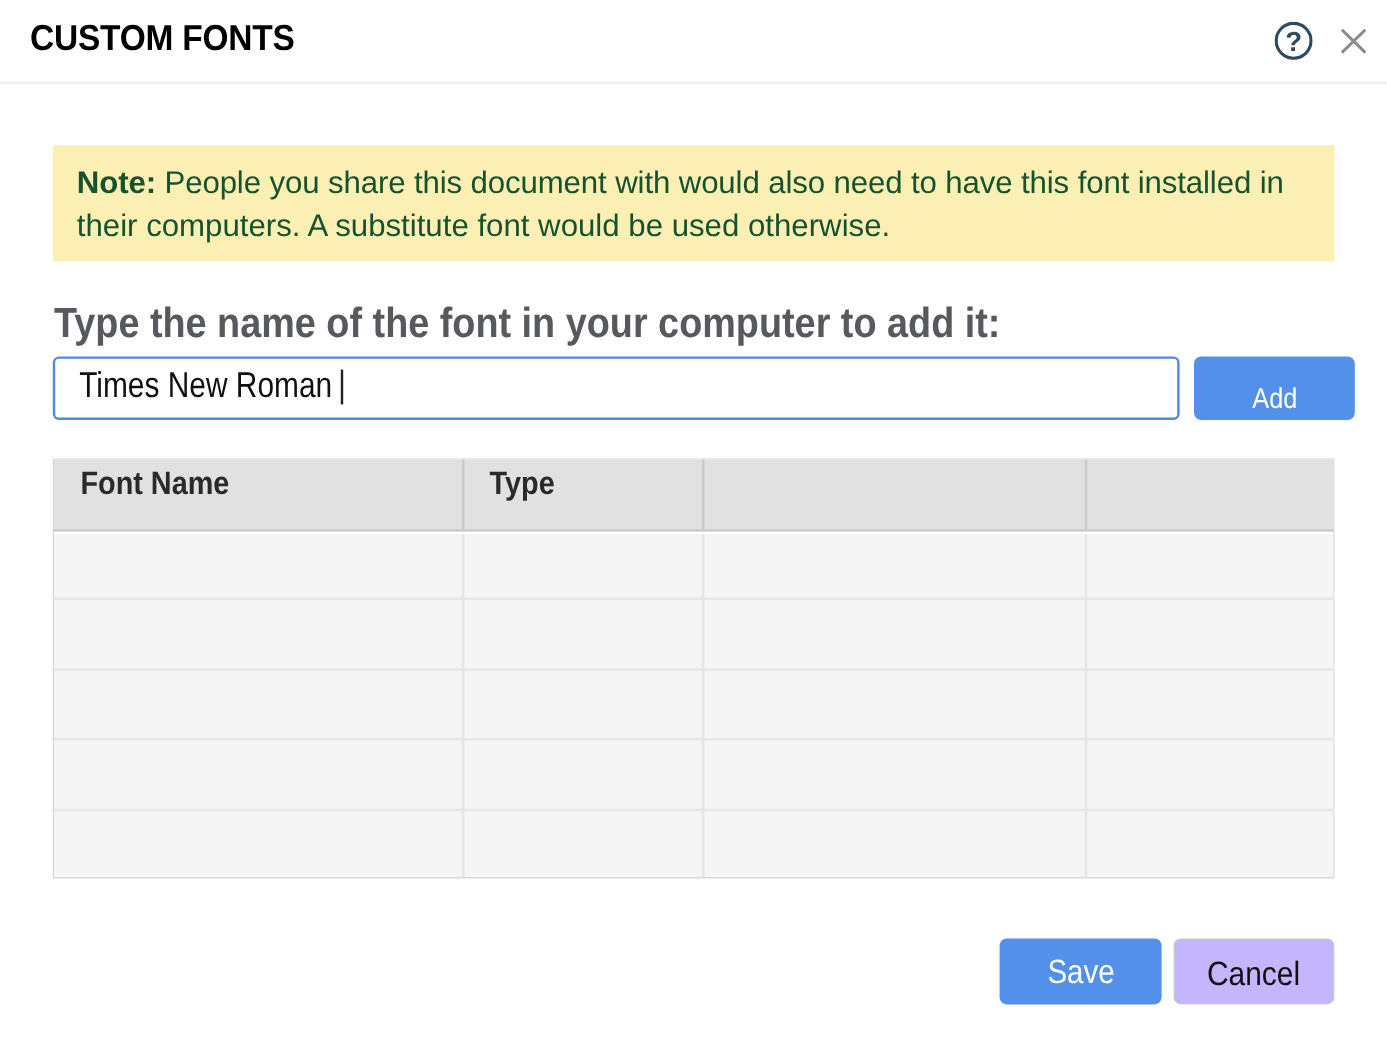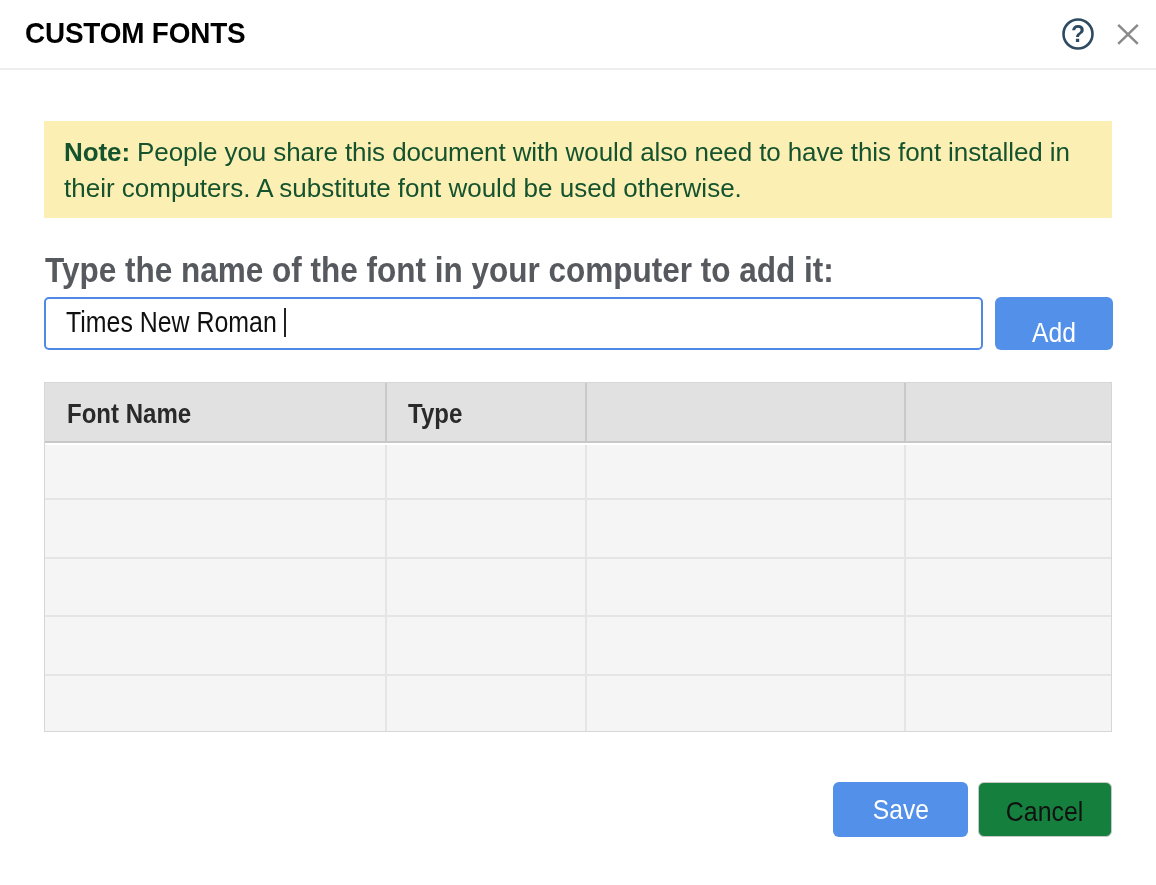--- a/index.html
+++ b/index.html
@@ -8,27 +8,27 @@
 .title{position:absolute;left:25px;top:16px;font-weight:bold;font-size:30px;letter-spacing:-0.2px;color:#000000}
 .cx{display:inline-block;transform-origin:left center;white-space:nowrap}
 .hdr-line{position:absolute;left:0;top:67.5px;width:1156px;height:2px;background:#eeeeee}
 .icon{position:absolute}
 .note{position:absolute;left:44px;top:121px;width:1068px;height:97px;background:#fcefb4;font-size:26px;color:#14532d;line-height:36px;padding:13px 0 0 20px}
 .label{position:absolute;left:45px;top:250px;font-size:35px;font-weight:bold;color:#56595d;letter-spacing:0px}
 .finput{position:absolute;left:44px;top:297px;width:939px;height:53px;border:2.5px solid #5089e4;border-radius:5px;background:#fff}
 .ftext{position:absolute;left:66px;top:305px;font-size:30px;color:#101010;letter-spacing:0px}
 .cursor{position:absolute;left:284px;top:308px;width:2px;height:29px;background:#222}
 .btn{position:absolute;display:flex;align-items:center;justify-content:center;border-radius:6px;color:#fff;background:#5290e9}
-.addbtn{left:995px;top:297px;width:118px;height:53px;font-size:28px;letter-spacing:0px;padding-top:18px}
+.addbtn{left:995px;top:297px;width:134px;height:53px;font-size:24px;letter-spacing:0px;padding-top:18px}
 .savebtn{left:833px;top:782px;width:135px;height:55px;font-size:28px;letter-spacing:0px;padding-top:0}
-.cancelbtn{left:978px;top:782px;width:134px;height:55px;background:#15803d;border:1px solid #c8c8c8;color:#111;font-size:28px;letter-spacing:0px;padding-top:4px}
+.cancelbtn{left:978px;top:782px;width:134px;height:55px;background:#c4b5fd;border:1px solid #c8c8c8;color:#111;font-size:28px;letter-spacing:0px;padding-top:4px}
 .tbl{position:absolute;left:44px;top:382px;width:1068px;height:350px;border:1px solid #d6d6d6;border-bottom-width:2px;background:#fff}
 .thead{position:absolute;left:0;top:0;width:1066px;height:58px;background:#e1e1e1}
 .hbord{position:absolute;left:0;top:58px;width:1066px;height:2px;background:#c7c7c7}
-.th{position:absolute;top:0;height:58px;display:flex;align-items:center;padding-left:22px;padding-top:5px;font-size:27px;font-weight:bold;color:#2a2a2a;letter-spacing:0px}
+.th{position:absolute;top:0;height:58px;display:flex;padding-left:22px;padding-top:5px;font-size:27px;font-weight:bold;color:#2a2a2a;letter-spacing:0px}
 .th1{left:0;width:341px}
 .th2{left:341px;width:199px}
 .th3{left:540px;width:319px}
 .th4{left:859px;width:207px}
 .vline{position:absolute;top:0;width:2px;height:58px;background:#c9c9c9}
 .rows{position:absolute;left:0;top:62px;width:1066px;height:286px;background:#f5f5f5}
 .rline{position:absolute;left:0;width:1066px;height:2px;background:#e5e5e5}
 .cline{position:absolute;top:62px;width:2px;height:286px;background:#e5e5e5}
 .why{color:#4a90e2;font-weight:bold;margin-left:16px}
 </style>

